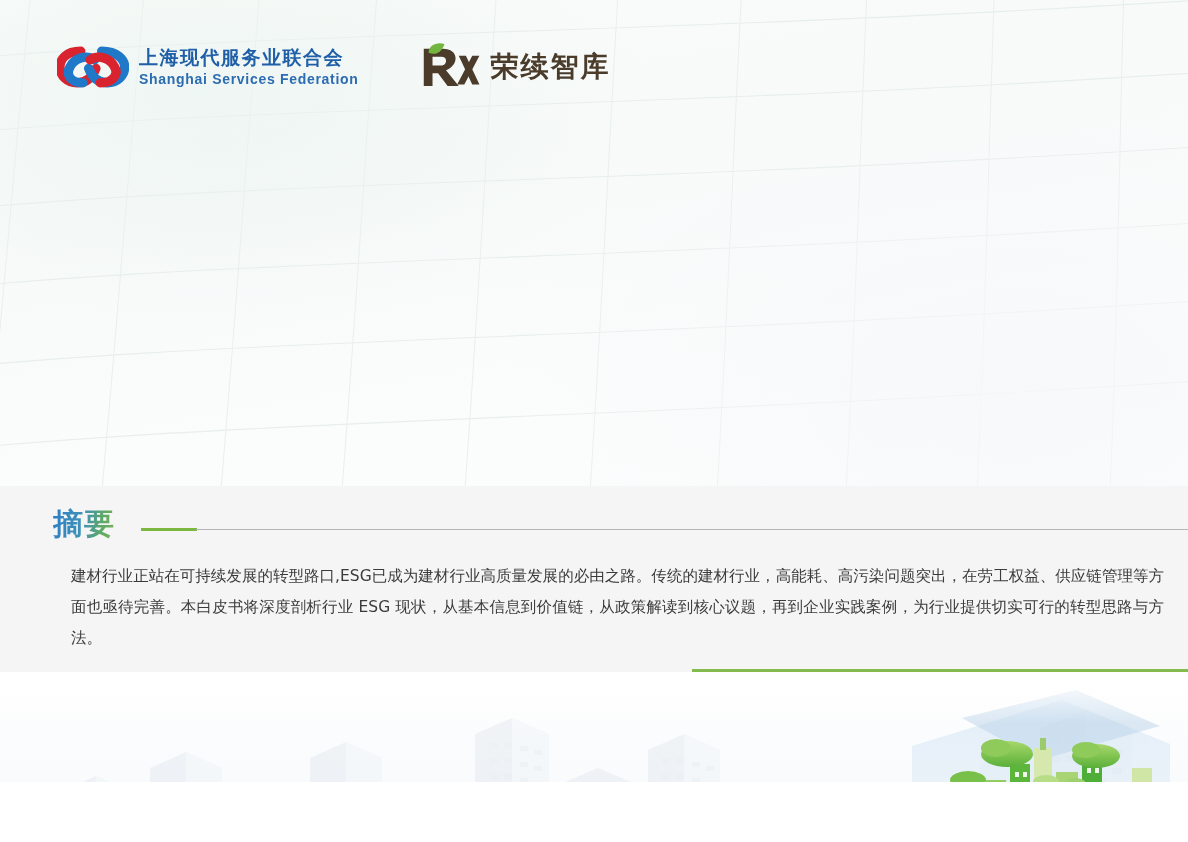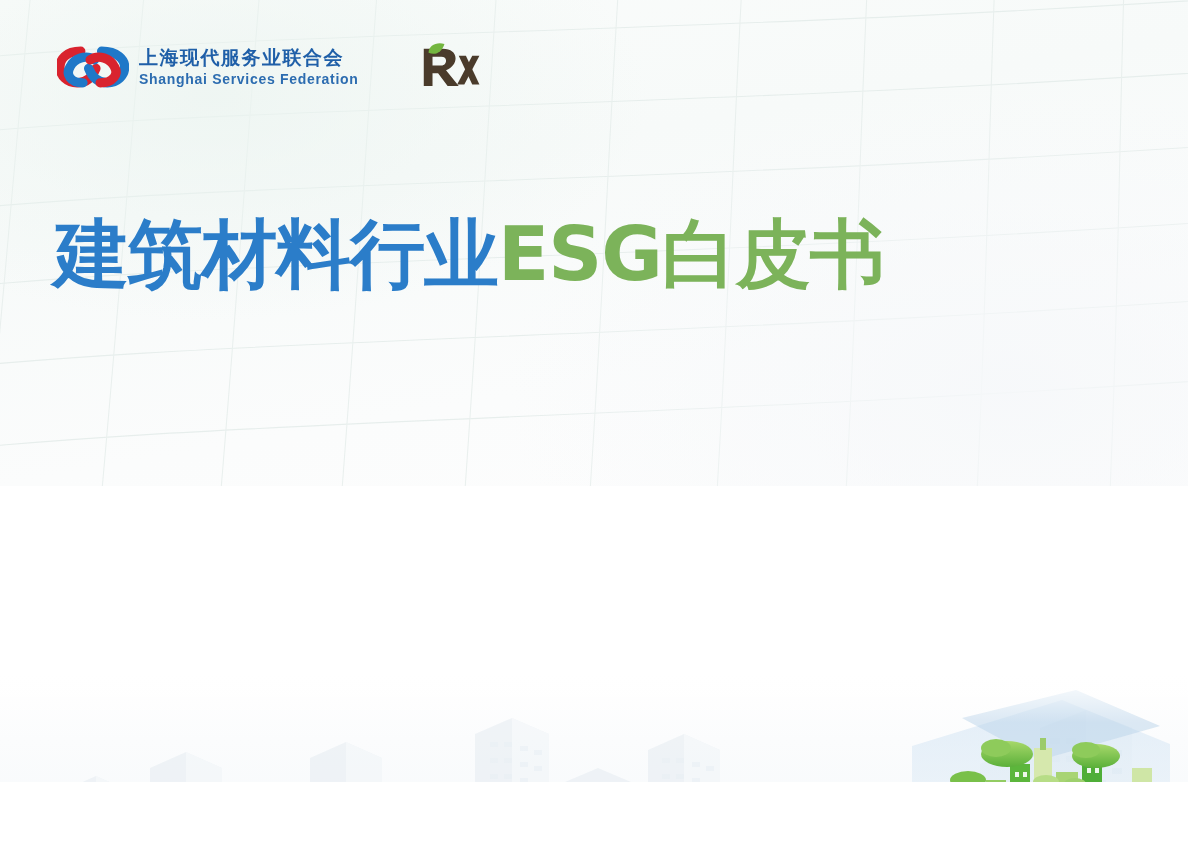--- a/index.html
+++ b/index.html
@@ -249,29 +249,36 @@
 
       <div class="logo-rx">
         <svg class="logo-rx-mark" viewBox="0 0 78 60">
           <path d="M6 10 L6 54 L17 54 L17 38 L24 38 L36 54 L50 54 L34 34
                    C 42 31, 46 25, 46 19 C 46 12, 40 7, 30 7 L6 7 Z
                    M17 17 L28 17 C 32 17, 34 19, 34 22 C 34 25, 32 28, 28 28 L17 28 Z" fill="#4a3b2b"></path>
           <path d="M50 16 L59 16 L76 52 L67 52 Z" fill="#4a3b2b"></path>
           <path d="M76 16 L67 16 L48 52 L57 52 Z" fill="#4a3b2b"></path>
           <path d="M12 12 C 12 3, 22 -2, 32 1 C 29 11, 21 16, 12 12 Z" fill="#73b63f"></path>
         </svg>
+        <div class="logo-rx-text">荣续智库</div>
       </div>
 
     </div>
 
-    <div class="title">
-      <span class="title-blue">建筑材料行业</span><span class="title-green">ESG白皮书</span>
+  </div>
+
+  <div class="abstract">
+    <div class="abstract-head">
+      <span class="abstract-title">摘要</span>
     </div>
+    <div class="abstract-rule-green"></div>
+    <div class="abstract-rule-gray"></div>
+    <div class="abstract-body">建材行业正站在可持续发展的转型路口,ESG已成为建材行业高质量发展的必由之路。传统的建材行业，高能耗、高污染问题突出，在劳工权益、供应链管理等方面也亟待完善。本白皮书将深度剖析行业 ESG 现状，从基本信息到价值链，从政策解读到核心议题，再到企业实践案例，为行业提供切实可行的转型思路与方法。</div>
+    <div class="abstract-underline"></div>
   </div>
-
 
   <div class="city">
     <svg width="1188" height="170" viewBox="0 0 1188 170">
       <defs>
         <linearGradient id="gFade" x1="0" y1="0" x2="0" y2="1">
           <stop offset="0%" stop-color="#ffffff" stop-opacity="1"></stop>
           <stop offset="55%" stop-color="#ffffff" stop-opacity="0"></stop>
         </linearGradient>
         <linearGradient id="gGreen" x1="0" y1="0" x2="0" y2="1">
           <stop offset="0%" stop-color="#a7d86a"></stop>

